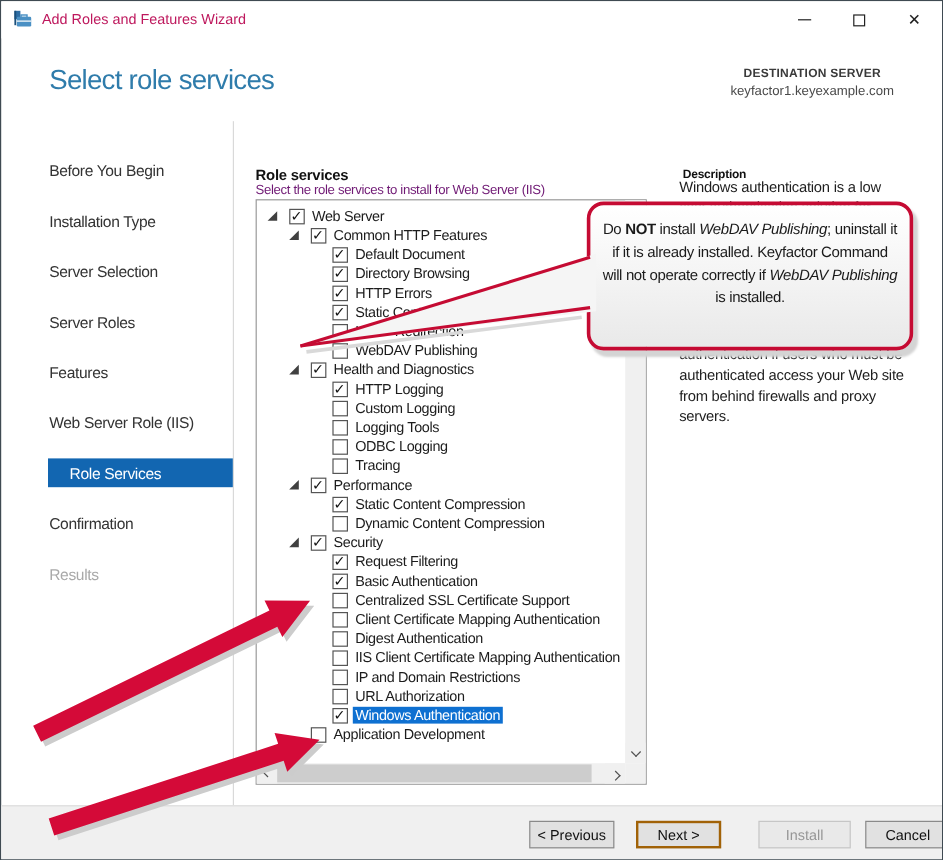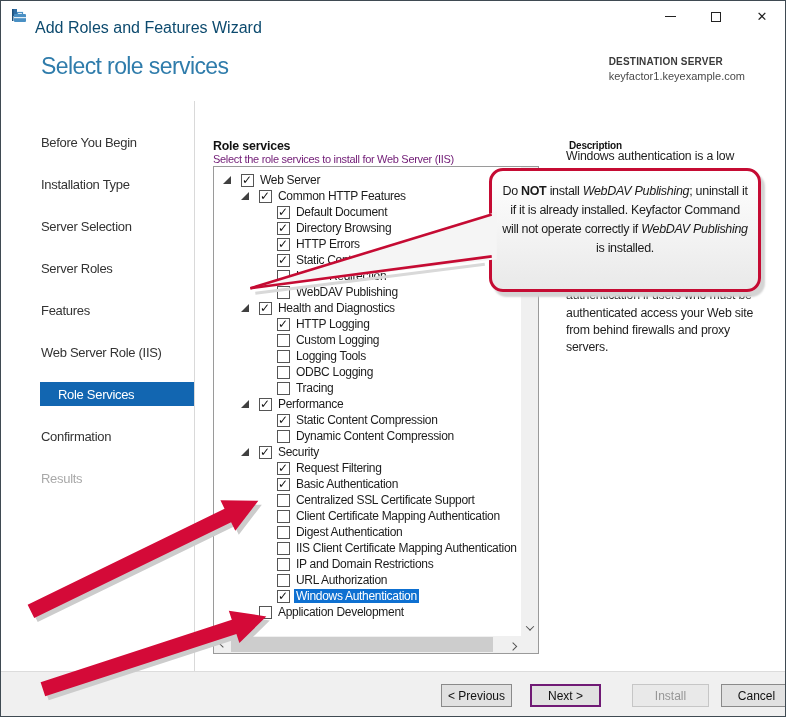--- a/index.html
+++ b/index.html
@@ -6,30 +6,30 @@
     --heading-blue:#2f7cab; --sidebar-blue:#1266b1; --selection-blue:#0e70d1;
     --callout-red:#c50b33; --arrow-red:#d40a38; --arrow-shadow:#cccccc; --footer-bg:#f0f0f0;
   }
   *{box-sizing:border-box;margin:0;padding:0;font-family:"Liberation Sans","DejaVu Sans",sans-serif;}
   html,body{background:#fff;}
   .window{position:relative;width:786px;height:717px;background:#fff;border:1px solid #3f4a52;overflow:hidden;}
 
   
   .titlebar{position:absolute;left:0;top:0;right:0;height:31px;background:#fff;}
   .title-icon{position:absolute;left:10px;top:7px;width:16px;height:16px;}
-  .title-text{position:absolute;left:34px;top:8px;font-size:16px;color:#0c4a6e;margin-top:10px;}
+  .title-text{position:absolute;left:34px;top:8px;font-size:12px;color:#be185d;}
   .win-controls{position:absolute;right:0;top:0;height:31px;display:flex;}
   .win-btn{width:46px;height:31px;display:flex;align-items:center;justify-content:center;}
   .glyph-min{width:11px;height:1px;background:#222;}
   .glyph-max{width:10px;height:10px;border:1px solid #222;}
   .glyph-close{font-size:13px;color:#222;line-height:1;}
 
   
   .page-title{position:absolute;left:40px;top:52px;font-size:23px;font-weight:300;letter-spacing:-0.6px;color:var(--heading-blue);}
-  .dest{position:absolute;right:40px;top:55px;text-align:left;}
+  .dest{position:absolute;right:40px;top:55px;text-align:center;}
   .dest-label{font-size:10px;font-weight:bold;color:#3a3a3a;letter-spacing:.2px;}
   .dest-server{font-size:11px;color:#4a4a4a;margin-top:3px;}
 
   
   .divider{position:absolute;left:193px;top:100px;width:1px;height:572px;background:#d9d9d9;}
   .sidebar{position:absolute;left:39px;top:111px;width:154px;}
   .nav-item{height:24px;display:flex;align-items:center;font-size:13px;letter-spacing:-0.3px;color:#333;padding-left:1px;cursor:default;margin-top:18px;}
   .nav-item.selected{background:var(--sidebar-blue);color:#fff;padding-left:18px;}
   .nav-item.disabled{color:#a9a9a9;}
 
@@ -76,21 +76,21 @@
   .overlay .tailfill{fill:#f5f5f5;}
   .overlay .tailline{stroke:var(--callout-red);stroke-width:2.6;fill:none;}
   .overlay .tailshadow{stroke:#d9d9d9;stroke-width:3;fill:none;}
   .overlay .arrow{fill:var(--arrow-red);}
   .overlay .arrow-shadow{fill:var(--arrow-shadow);}
 
   
   .footer{position:absolute;left:0;right:0;bottom:0;height:45px;background:var(--footer-bg);border-top:1px solid #dcdcdc;z-index:30;}
   .footer-buttons{position:absolute;left:418px;top:12px;display:flex;margin-left:22px;}
   .fbtn{height:23px;width:71px;background:#e1e1e1;border:1px solid #8a8a8a;font-size:12px;color:#111;display:flex;align-items:center;justify-content:center;cursor:default;}
-  .fbtn:nth-child(2){margin-left:18px;border:2px solid #701a75;}
+  .fbtn:nth-child(2){margin-left:18px;border:2px solid #a16207;}
   .fbtn:nth-child(3){margin-left:31px;width:77px;border:1px solid #c6c6c6;color:#969696;background:#e9e9e9;}
   .fbtn:nth-child(4){margin-left:12px;}
 </style>
 </head>
 <body>
 
 <div class="window">
 
   <div class="titlebar">
     <svg class="title-icon" viewBox="0 0 16 16">

